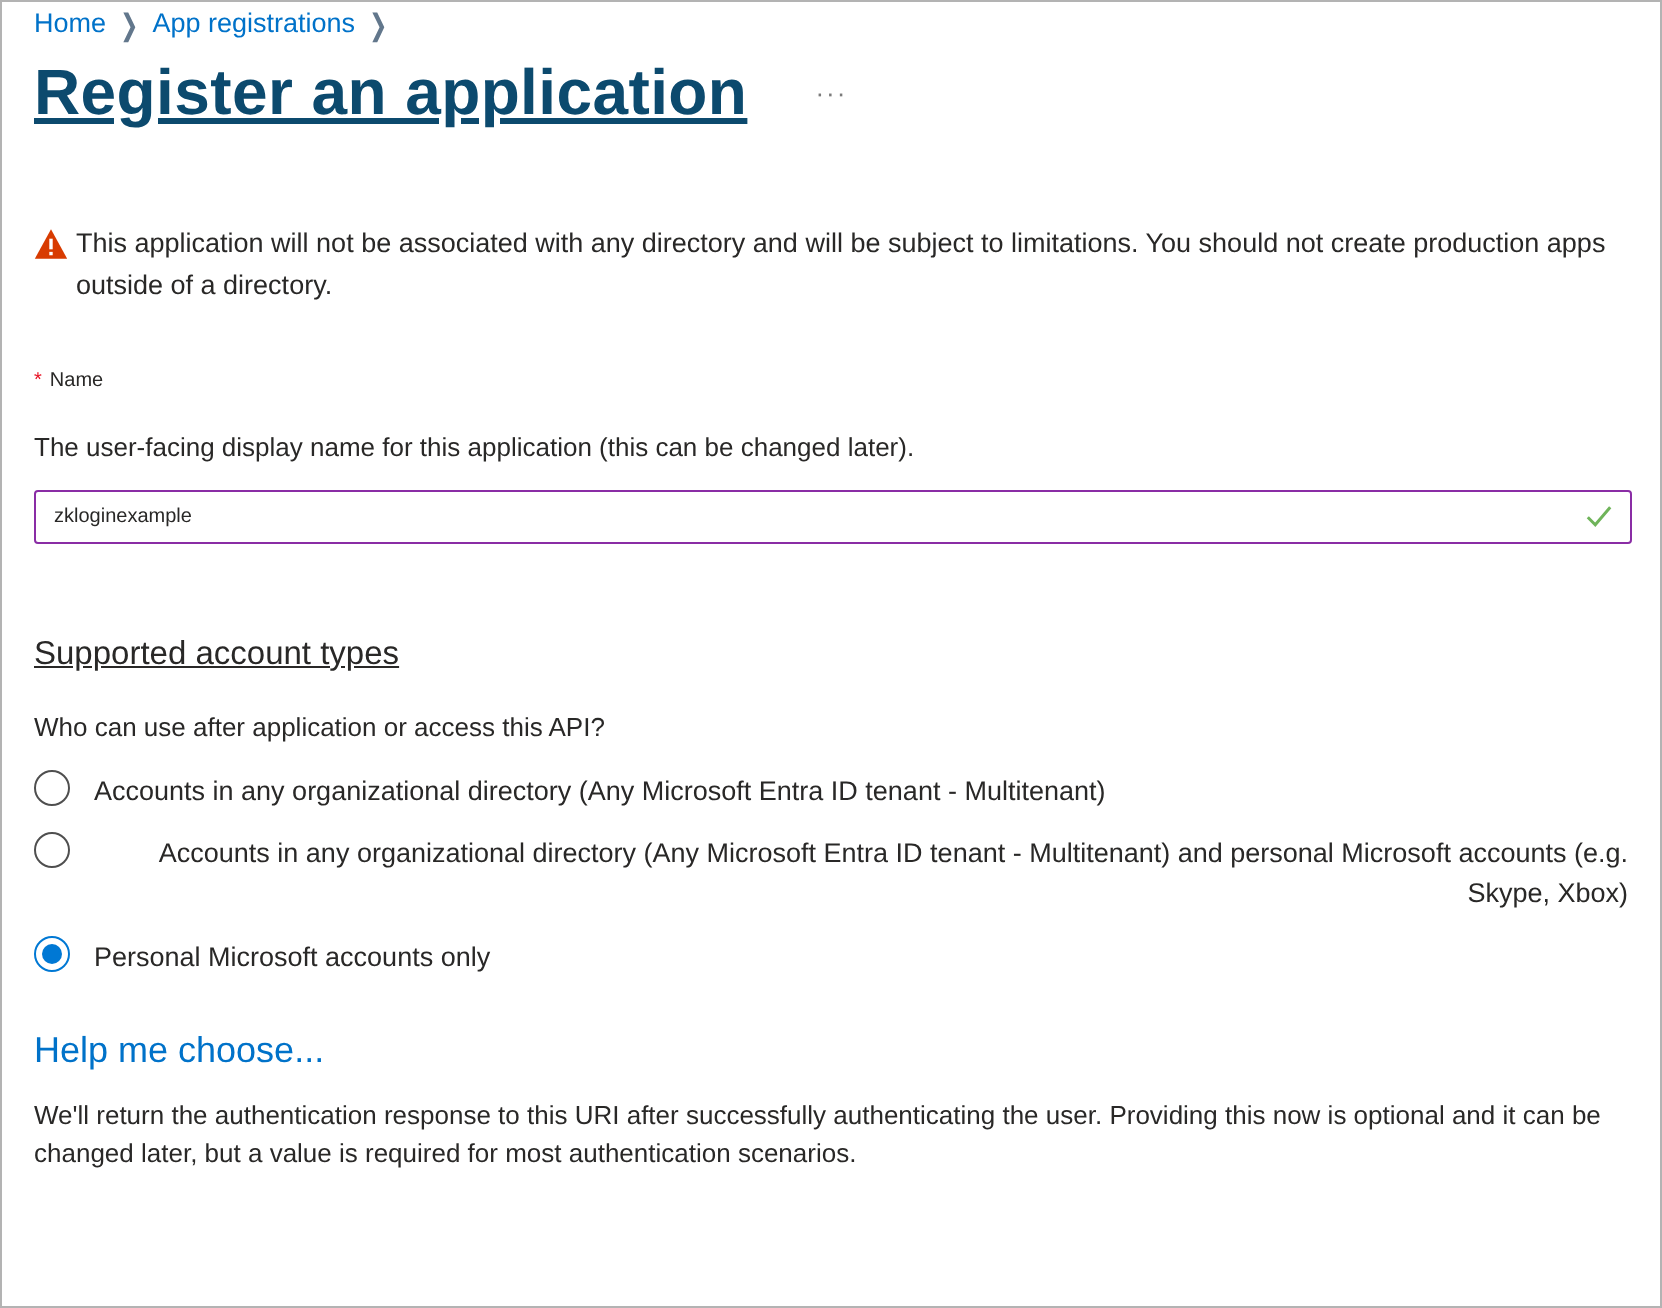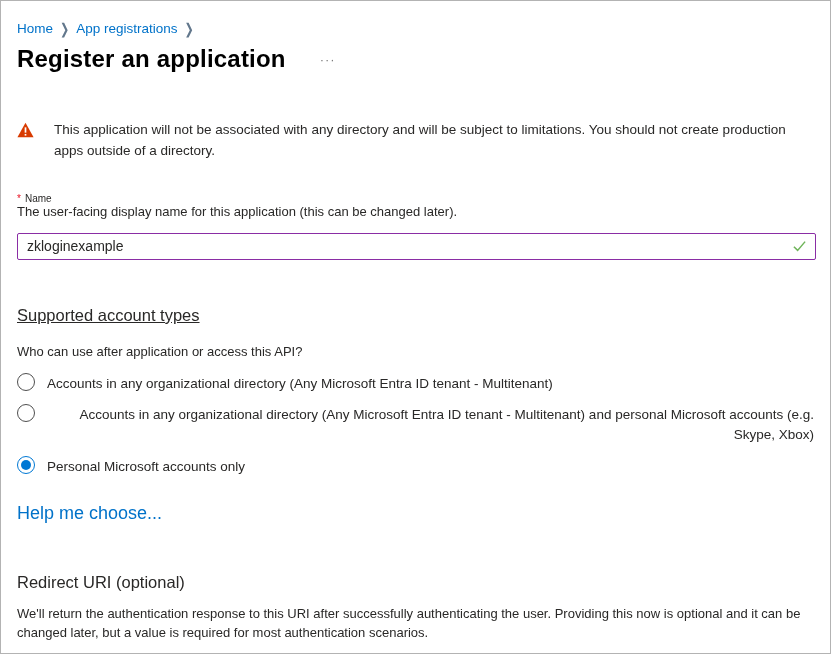--- a/index.html
+++ b/index.html
@@ -5,39 +5,39 @@
   * { margin:0; padding:0; box-sizing:border-box; }
   html,body { background:#e9e9e9; }
   body { font-family:"Liberation Sans", sans-serif; }
   .page {
     width:831px; height:654px; background:#ffffff;
     border:1px solid #b3b3b3; margin:0 auto;
     padding:0 16px; overflow:hidden; position:relative;
     color:#292827;
   }
   
-  .breadcrumb { margin-top:20px; font-size:13.5px; display:flex; align-items:center; gap:7px; }
+  .breadcrumb { margin-top:3px; font-size:13.5px; display:flex; align-items:center; gap:7px; }
   .crumb-link { color:#0072c9; text-decoration:none; cursor:pointer; }
   .crumb-sep { color:#62778c; font-size:11px; transform:scaleY(1.35); display:inline-block; padding-top:1px; }
   
   .title-row { margin-top:9px; display:flex; align-items:center; gap:30px; }
-  .page-title { font-size:24px; font-weight:700; color:#000000; letter-spacing:.2px; }
+  .page-title { font-size:32px; font-weight:700; color:#0c4a6e; letter-spacing:.2px;text-decoration:underline; }
   .more-btn { color:#7b7b7b; font-size:13px; letter-spacing:1px; cursor:pointer; padding:2px 4px; line-height:1; }
   
-  .warning { margin-top:47px; display:flex; gap:20px; align-items:flex-start; width:790px; }
+  .warning { margin-top:47px; display:flex; gap:4px; align-items:flex-start; width:790px; }
   .warning svg { flex:0 0 auto; margin-top:2px; }
   .warning-text { font-size:13.5px; line-height:1.55; color:#292827; }
   
   .field-label { margin-top:31px; font-size:10px; color:#292827; }
   .req { color:#e81123; margin-right:4px; }
-  .field-desc { margin-top:0; font-size:13px; color:#292827; }
+  .field-desc { margin-top:20px; font-size:13px; color:#292827; }
   .text-input-wrap { margin-top:14px; position:relative; width:799px; }
   .text-input {
     width:100%; height:27px; border:1px solid #8a2da5; background:#fff;
-    font-family:"Liberation Sans", sans-serif; font-size:14px; color:#292827;
+    font-family:"Liberation Sans", sans-serif; font-size:10px; color:#292827;
     padding:0 30px 0 9px; outline:none; border-radius:2px;
   }
   .valid-check { position:absolute; right:9px; top:6px; }
   
   .section-heading { font-size:16.5px; font-weight:400; color:#292827; }
   .heading-accounts { margin-top:46px;text-decoration:underline; }
   .question { margin-top:19px; font-size:13px; }
   .radio-group { margin-top:14px; }
   .radio-option { display:flex; gap:12px; align-items:flex-start; margin-bottom:11px; cursor:pointer;text-align:right; }
   .radio-circle {
@@ -111,18 +111,17 @@
     </div>
     <div class="radio-option checked">
       <span class="radio-circle"></span>
       <span class="radio-label">Personal Microsoft accounts only</span>
     </div>
   </div>
 
   <a class="help-link">Help me choose...</a>
 
   
-  <h2 class="section-heading heading-redirect">Redirect URI (optional)</h2>
   <div class="redirect-desc">We'll return the authentication response to this URI after successfully authenticating the user. Providing this now is optional and it can be changed later, but a value is required for most authentication scenarios.</div>
 
   
 
 </div>
 
 </body></html>

